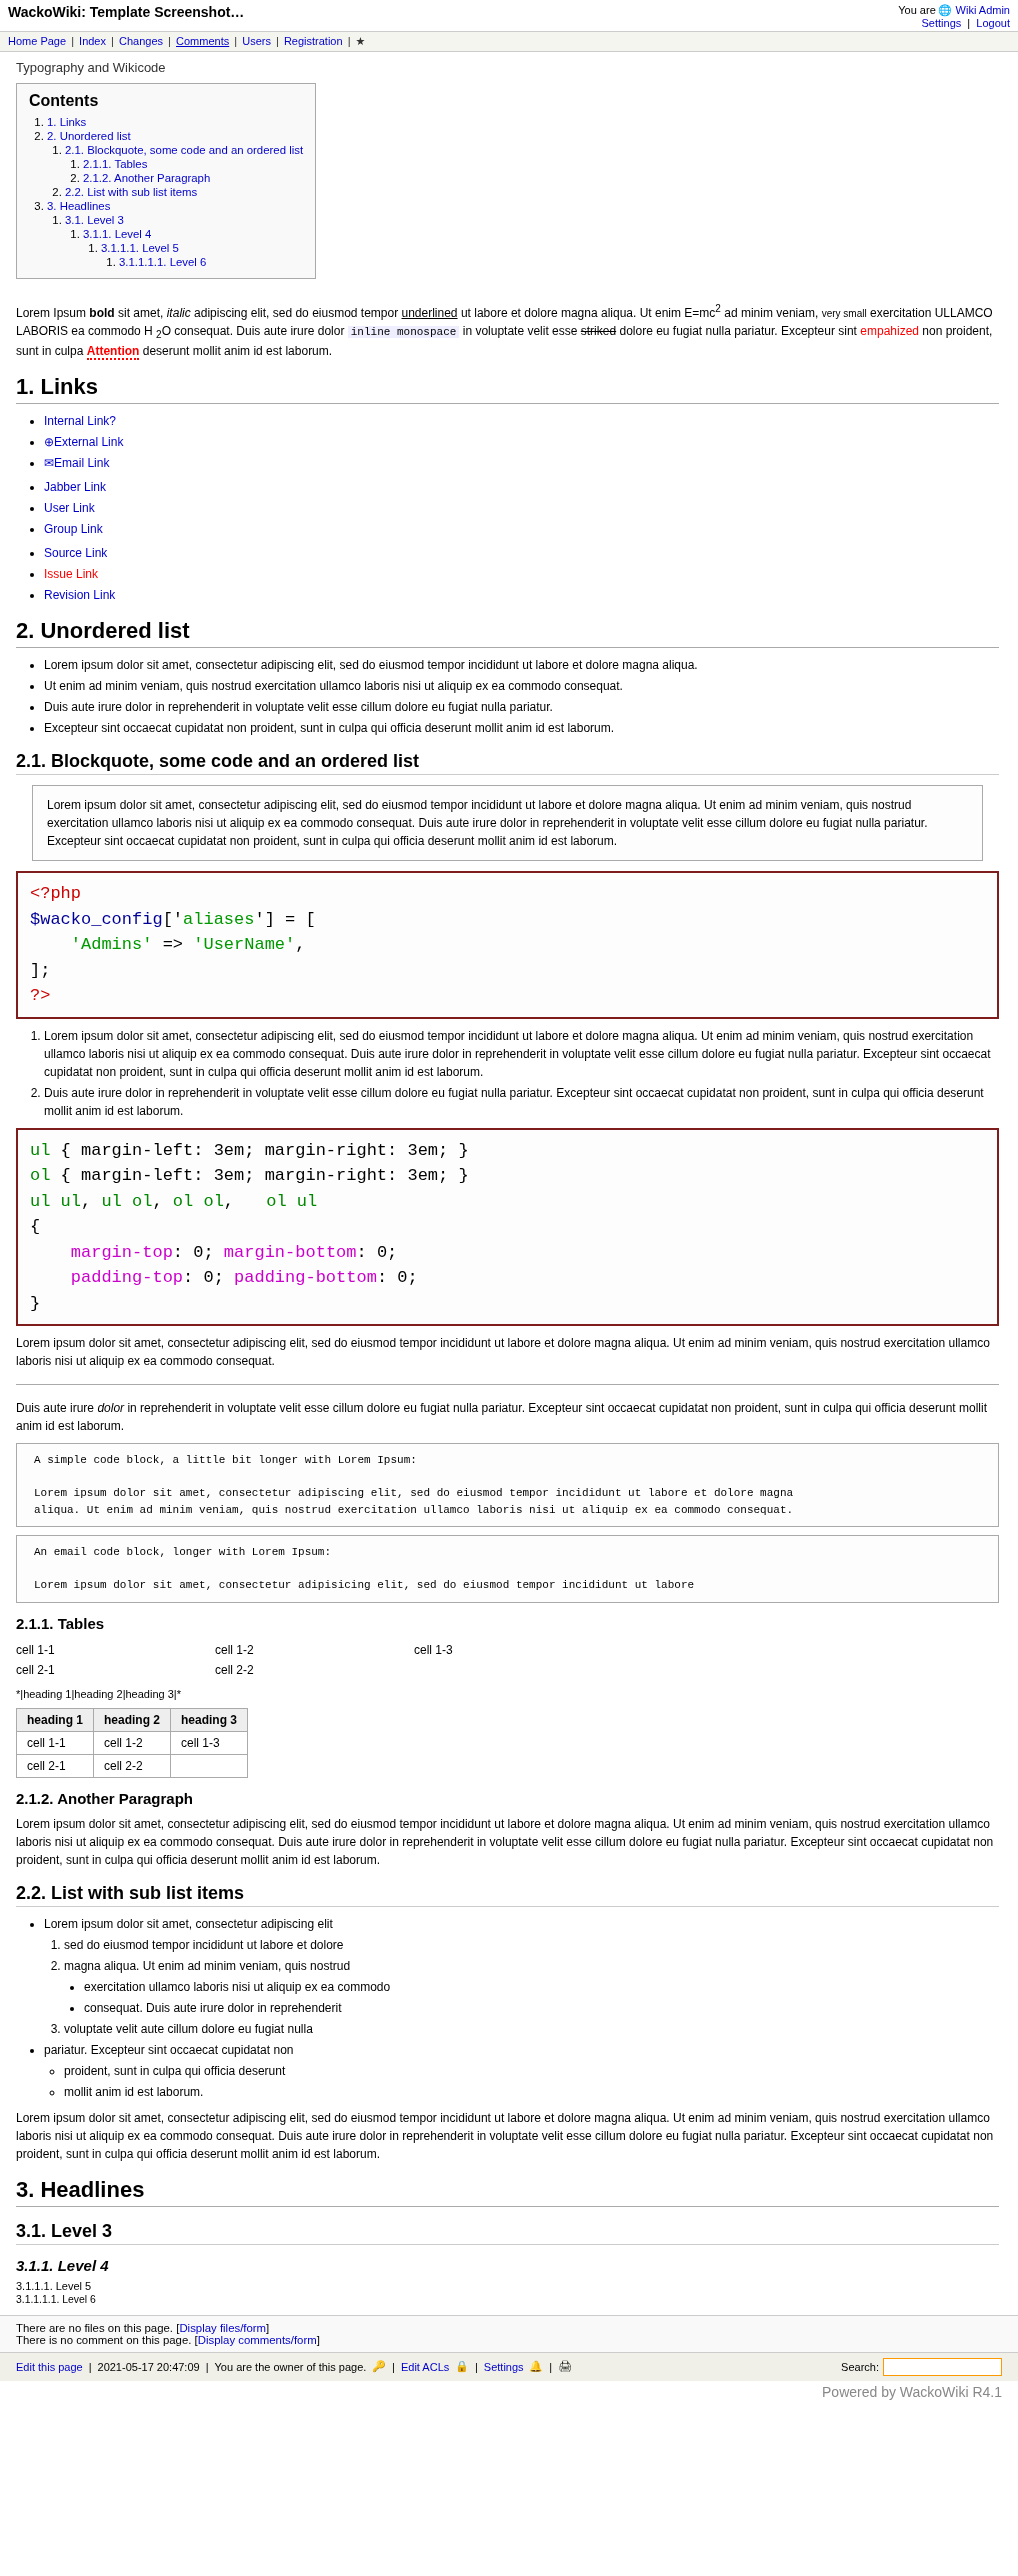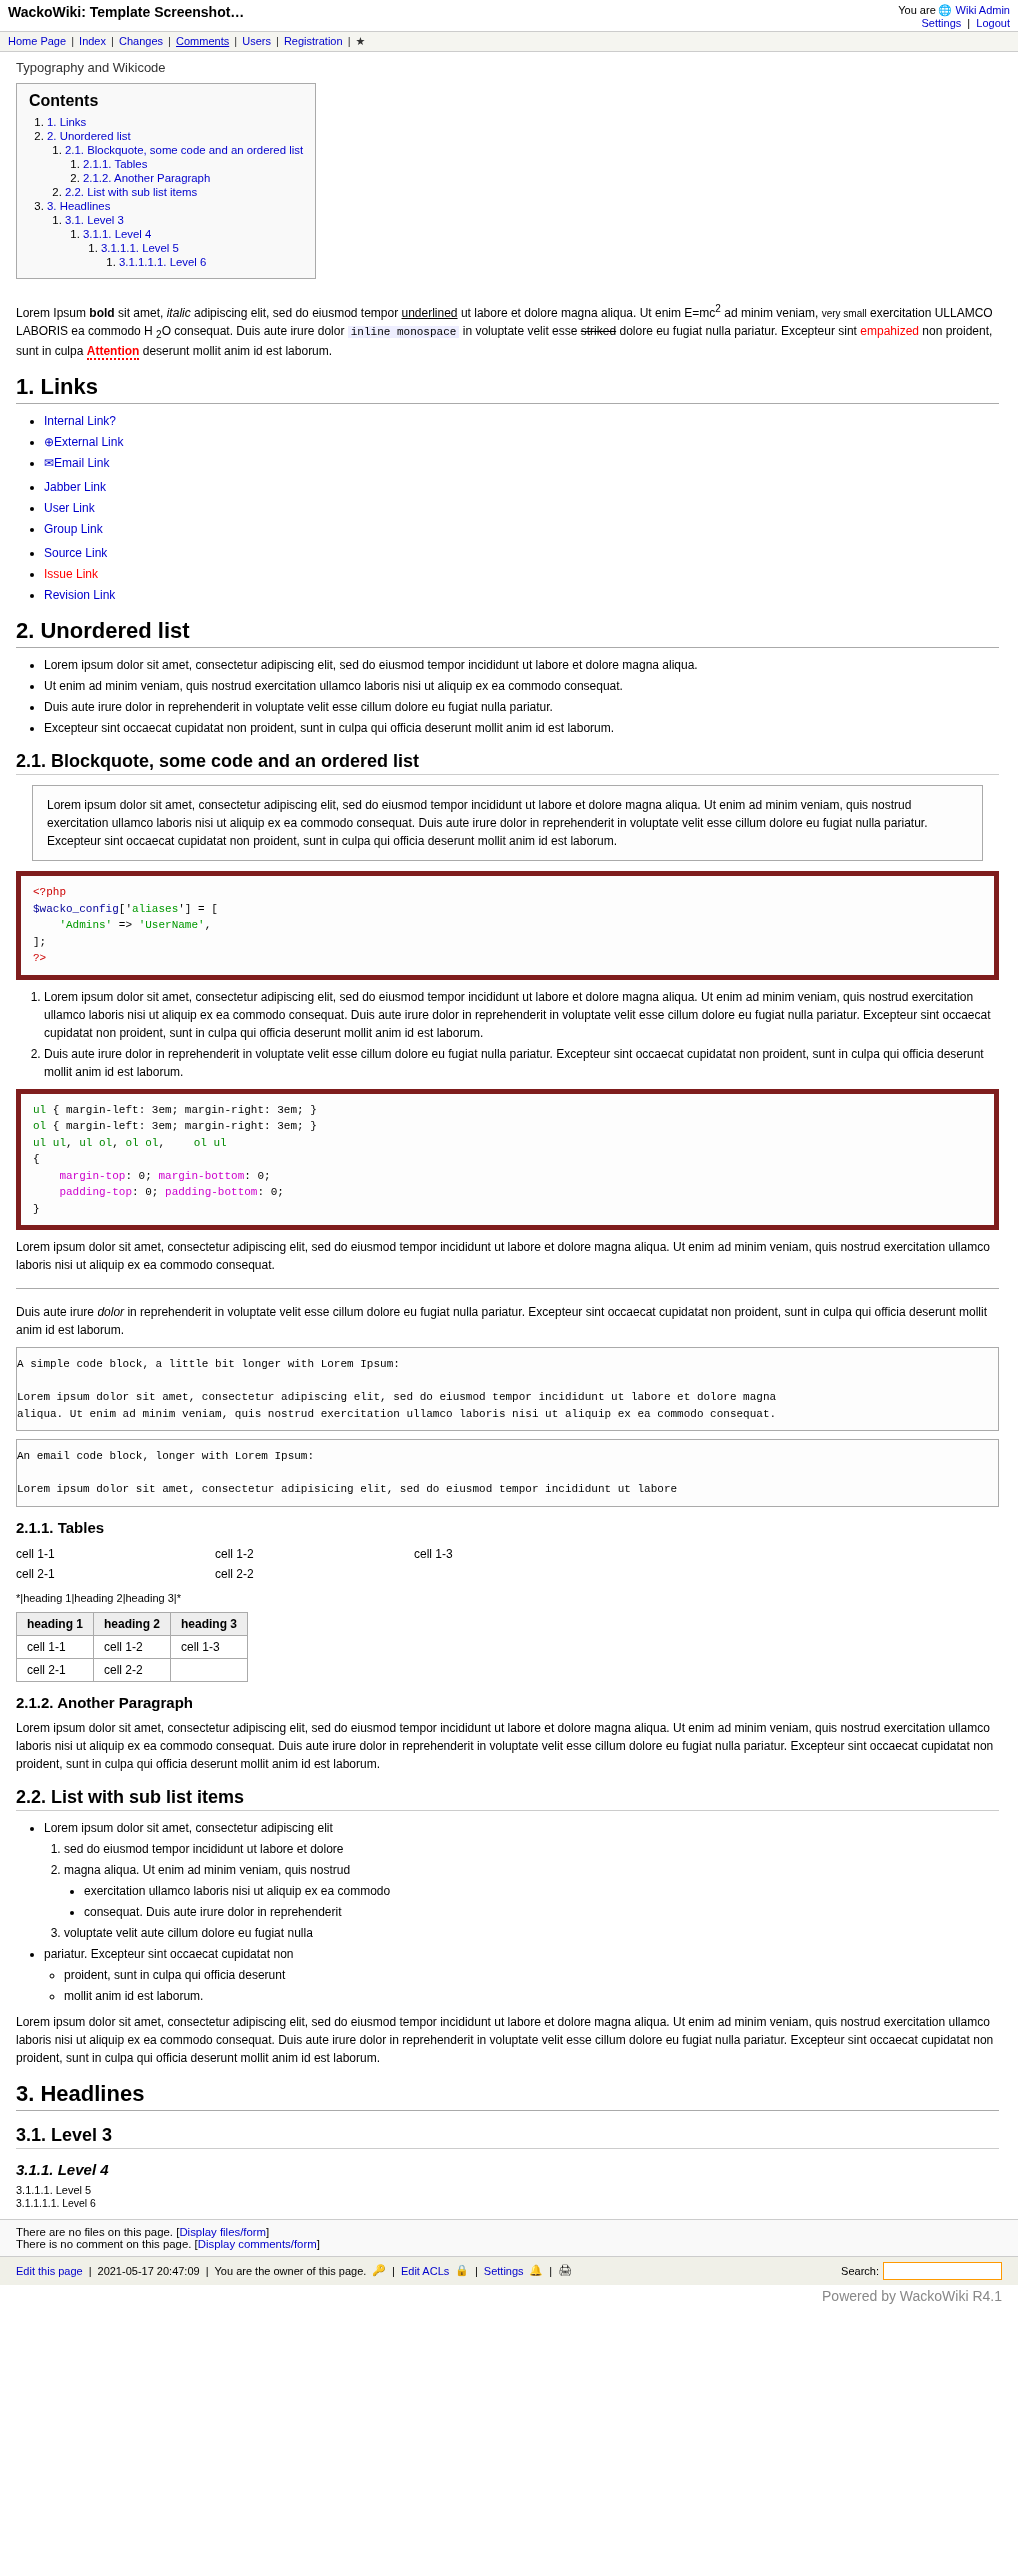--- a/index.html
+++ b/index.html
@@ -92,25 +92,25 @@
       border: 1px solid #aaa;
       padding: 10px 14px;
       margin: 10px 16px;
       background: #fdfdfd;
       line-height: 1.5;
       font-size: 12px;
     }
 
     
     pre.code-block {
-      border: 5px solid #7f1d1d;
+      border: 2px solid #7f1d1d;
       padding: 8px 12px;
       margin: 8px 0;
       font-family: 'Courier New', monospace;
-      font-size: 11px;
+      font-size: 17px;
       background: #fdfdfd;
       line-height: 1.5;
       overflow-x: auto;
     }
     pre.code-block .kw { color: #c00; }
     pre.code-block .str { color: #090; }
     pre.code-block .prop { color: #009; }
 
     code.inline { font-family: 'Courier New', monospace; background: #eef; padding: 0 3px; font-size: 11px; }
     .underlined { text-decoration: underline; }
@@ -118,21 +118,21 @@
     .small-text { font-size: 10px; }
     .attention-span { border-bottom: 2px dotted red; color: red; font-weight: bold; }
     .smcaps { font-variant: small-caps; text-transform: uppercase; }
 
     
     hr.wiki { border: none; border-top: 1px solid #aaa; margin: 14px 0; }
 
     
     pre.inline-code {
       border: 1px solid #aaa;
-      padding: 8px 0;
+      padding: 8px 17px;
       margin: 8px 0;
       font-family: 'Courier New', monospace;
       font-size: 11px;
       background: #fdfdfd;
       line-height: 1.5;
     }
 
     
     table.wiki {
       border-collapse: collapse;

